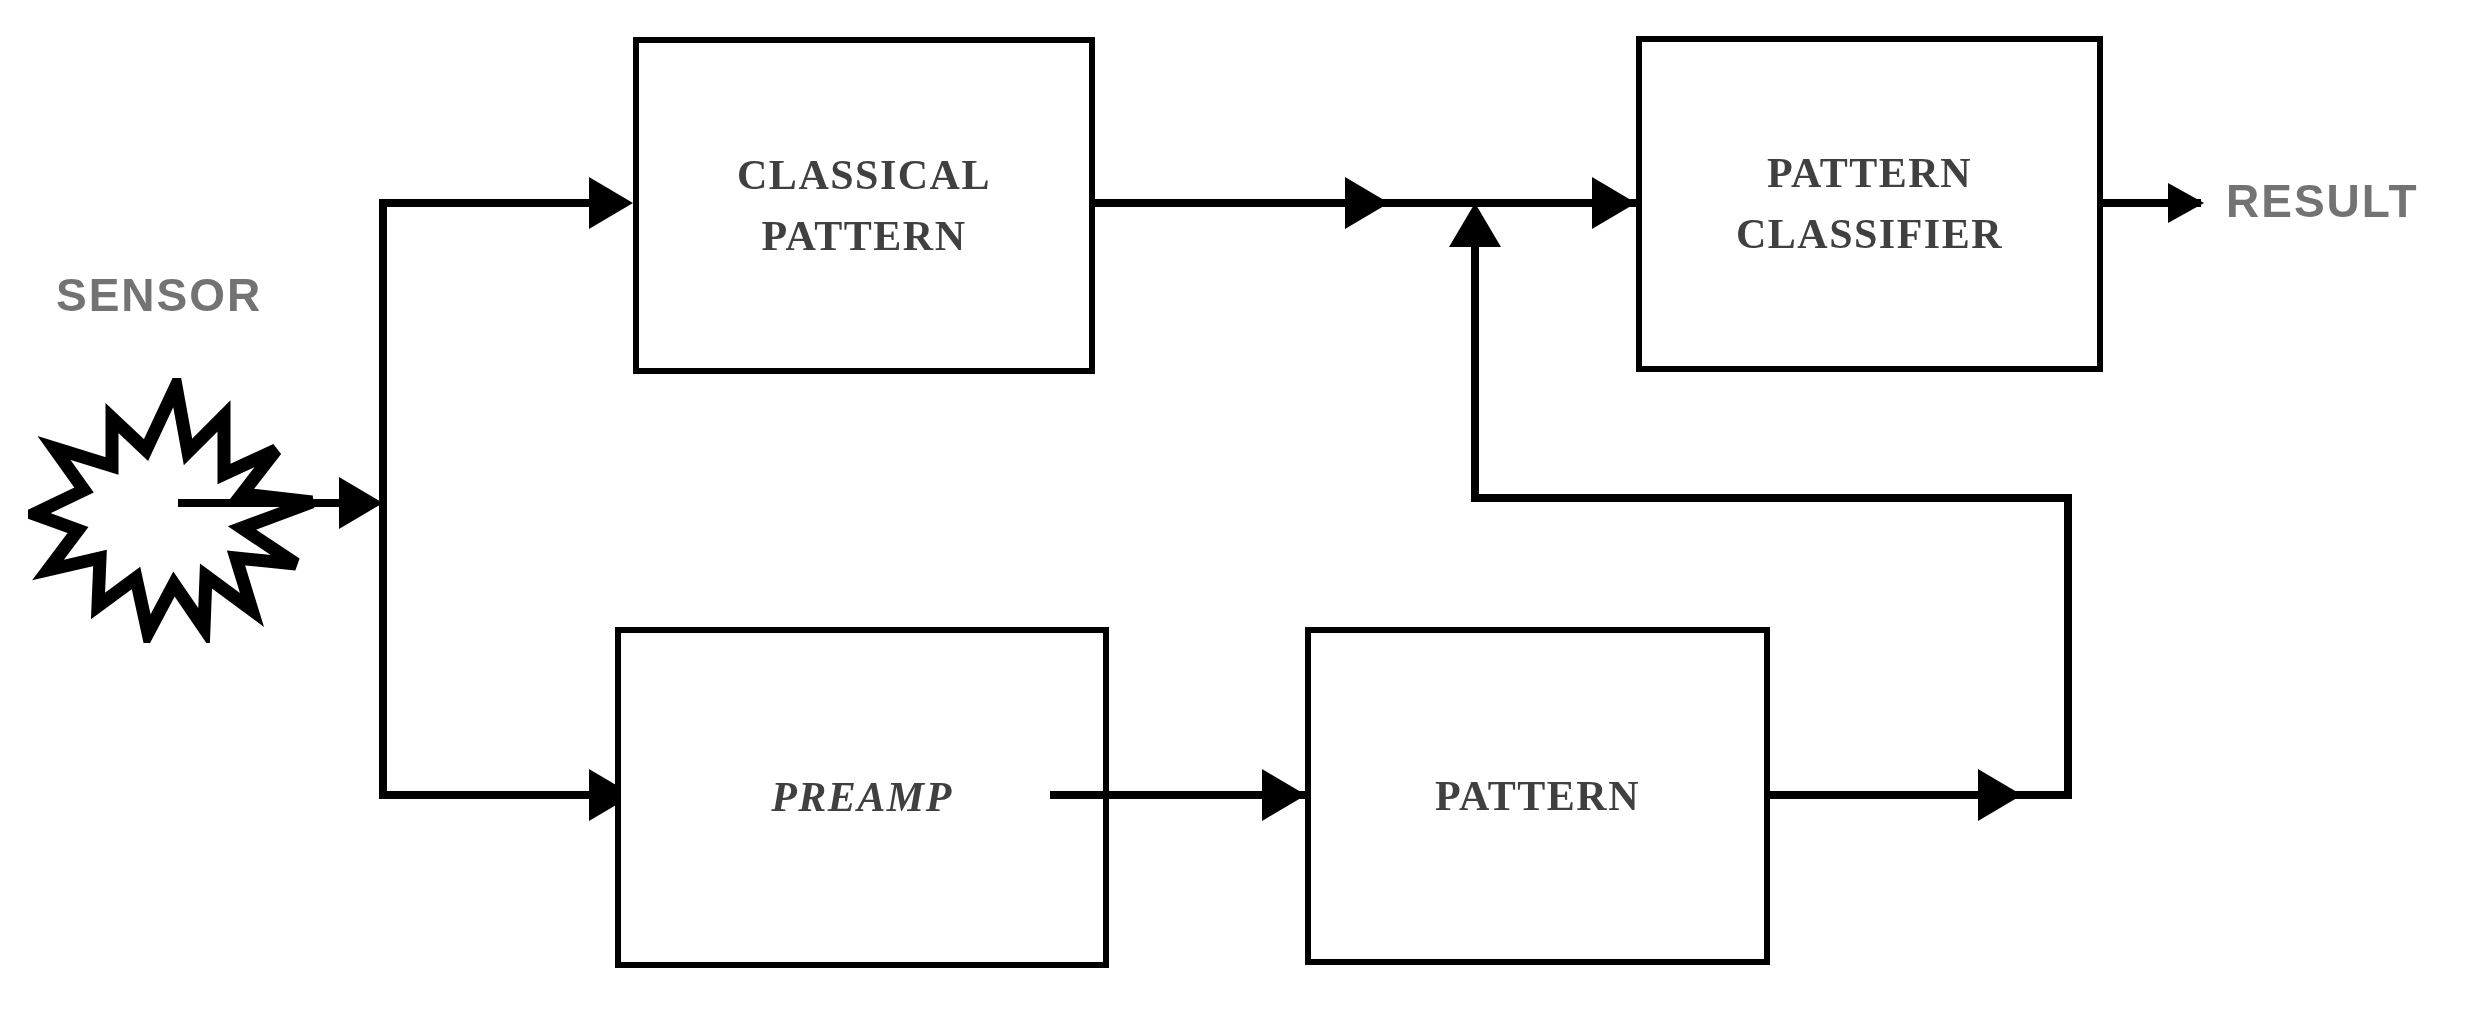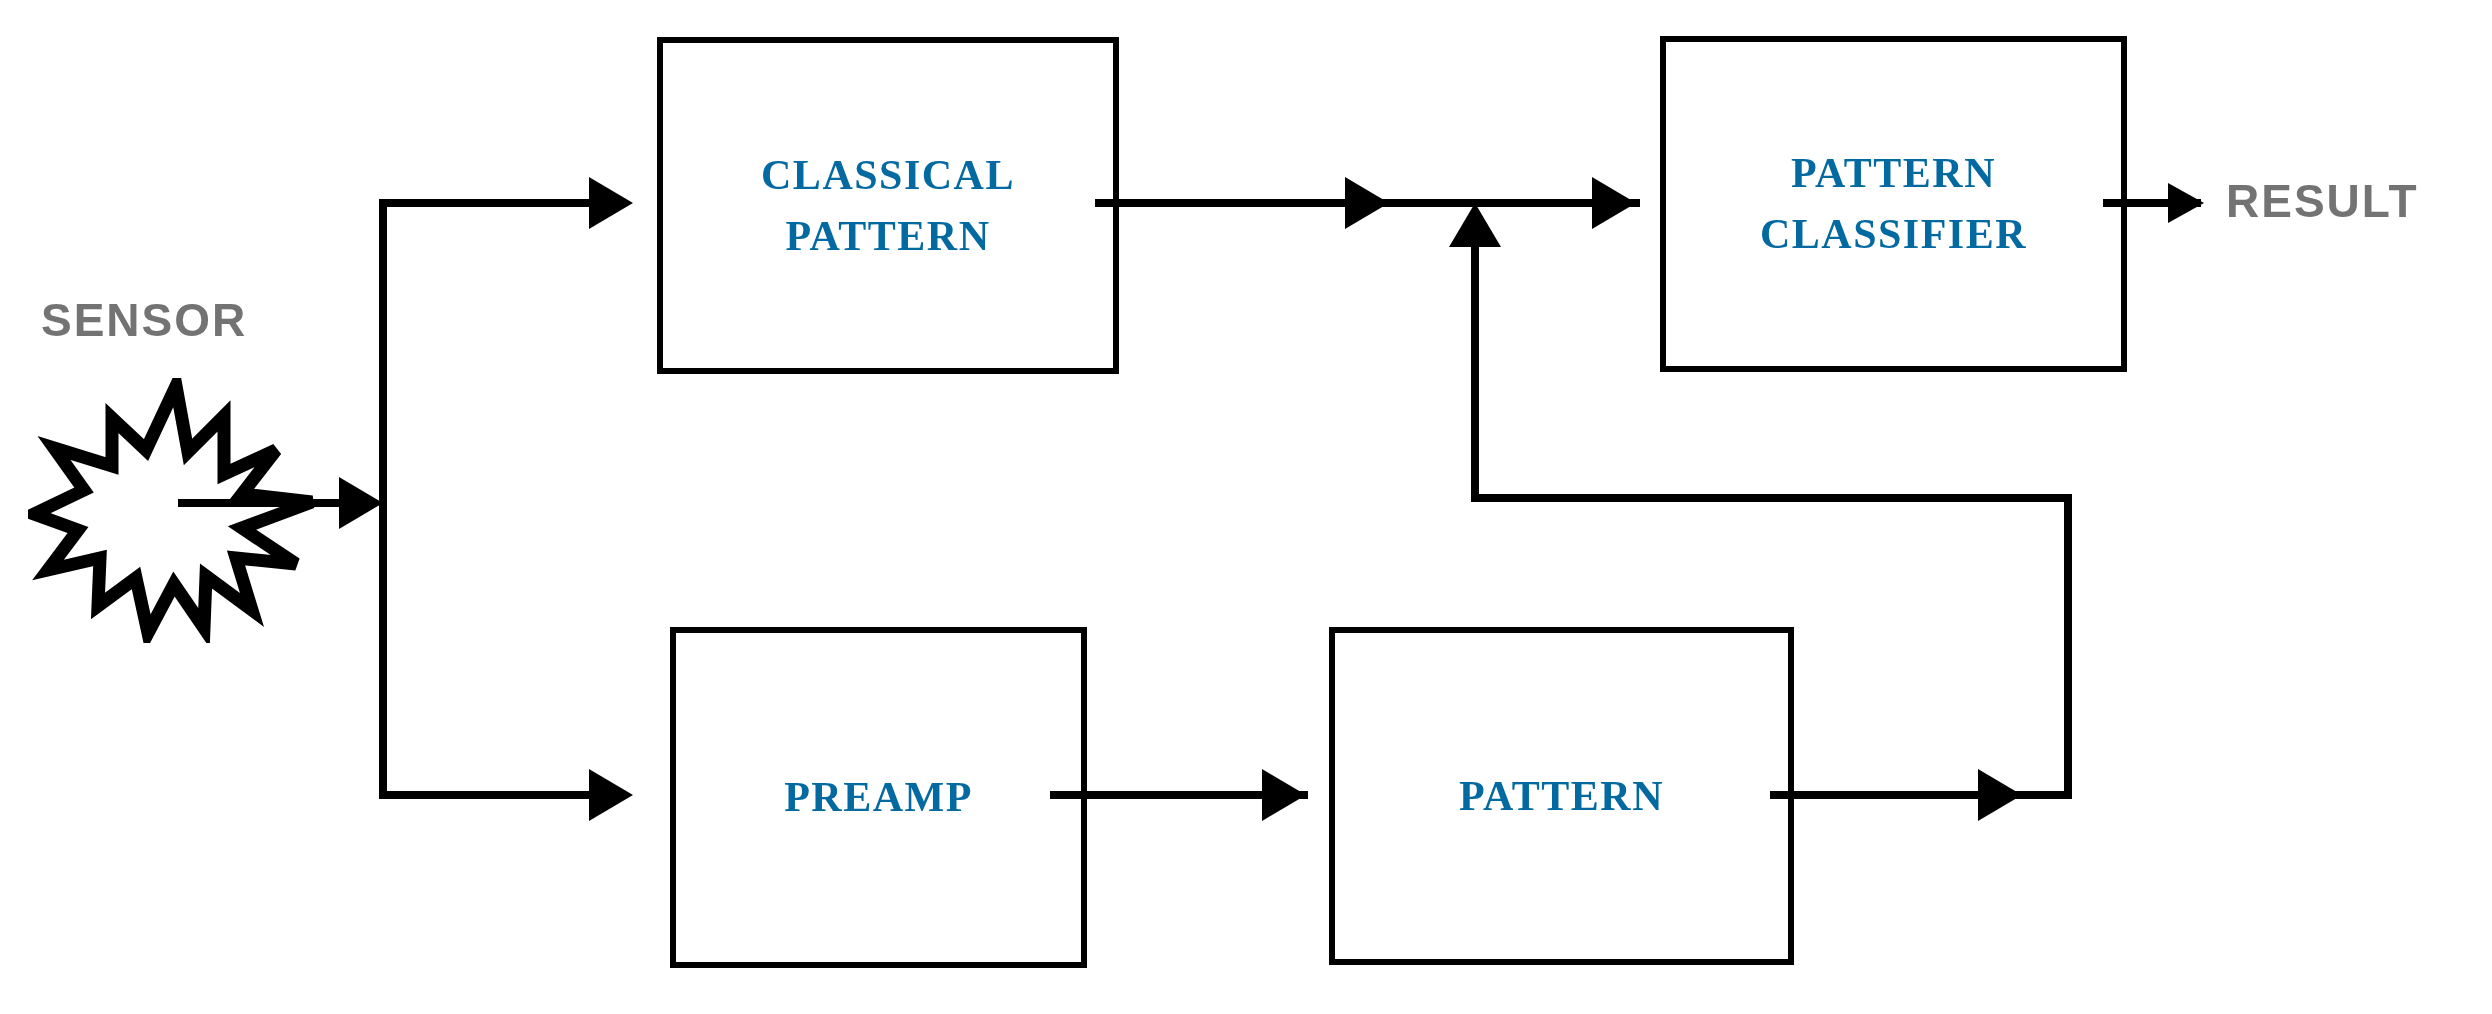--- a/index.html
+++ b/index.html
@@ -13,28 +13,27 @@
   }
   .box{
     position:absolute;
     box-sizing:border-box;
     border:6px solid #000000;
     background:#ffffff;
     display:flex;
     flex-direction:column;
     align-items:center;
     justify-content:center;
-    color:#0369a1;
+    color:#404040;
     font-family:"Liberation Serif", serif;
     font-weight:bold;
     font-size:42px;
     letter-spacing:1.5px;
     line-height:1.45;
     text-align:center;
-    margin-left:24px;
   }
   .box .line{display:block;white-space:nowrap;}
   .plain-label{
     position:absolute;
     color:#737373;
     font-family:"Liberation Sans", sans-serif;
     font-weight:bold;
     font-size:46px;
     letter-spacing:2px;
     white-space:nowrap;
@@ -59,21 +58,21 @@
     border-bottom:20px solid transparent;
     border-left:36px solid #000000;
   }
   #burst{position:absolute;}
 </style>
 </head>
 <body>
 
 <div id="stage">
 
-  <div class="plain-label" style="left:41px; top:272px;margin-top:25px;">SENSOR</div>
+  <div class="plain-label" style="left:56px; top:272px;">SENSOR</div>
 
   <svg id="burst" style="left:28px; top:378px;" width="290" height="265" viewBox="0 0 290 265">
     <polygon points="
       148,8 160,74 196,38 196,96 248,72 214,116 284,124 214,150 268,186 208,180 224,232
       178,198 176,250 146,206 120,255 108,200 70,228 72,180 20,192 50,152 6,136 56,112
       26,70 84,88 84,40 118,72" fill="none" stroke="#000000" stroke-width="13" stroke-linejoin="miter"></polygon>
   </svg>
 
   <div class="wire h-wire" style="left:178px; top:499px; width:165px;"></div>
   <div class="arrow arrow-right" style="left:339px; top:477px;"></div>
@@ -99,21 +98,21 @@
 
   <div class="box" style="left:1636px; top:36px; width:467px; height:336px;">
     <span class="line">PATTERN</span>
     <span class="line">CLASSIFIER</span>
   </div>
 
   <div class="wire h-wire" style="left:2103px; top:199px; width:98px;"></div>
   <div class="arrow arrow-right small" style="left:2168px; top:183px;"></div>
   <div class="plain-label" style="left:2226px; top:178px;">RESULT</div>
 
-  <div class="box" style="left:646px; top:627px; width:417px; height:341px;">
+  <div class="box" style="left:615px; top:627px; width:494px; height:341px;font-style:italic;">
     <span class="line">PREAMP</span>
   </div>
 
   <div class="wire h-wire" style="left:1050px; top:791px; width:258px;"></div>
   <div class="arrow arrow-right" style="left:1262px; top:769px;"></div>
 
   <div class="box" style="left:1305px; top:627px; width:465px; height:338px;">
     <span class="line">PATTERN</span>
   </div>
 

